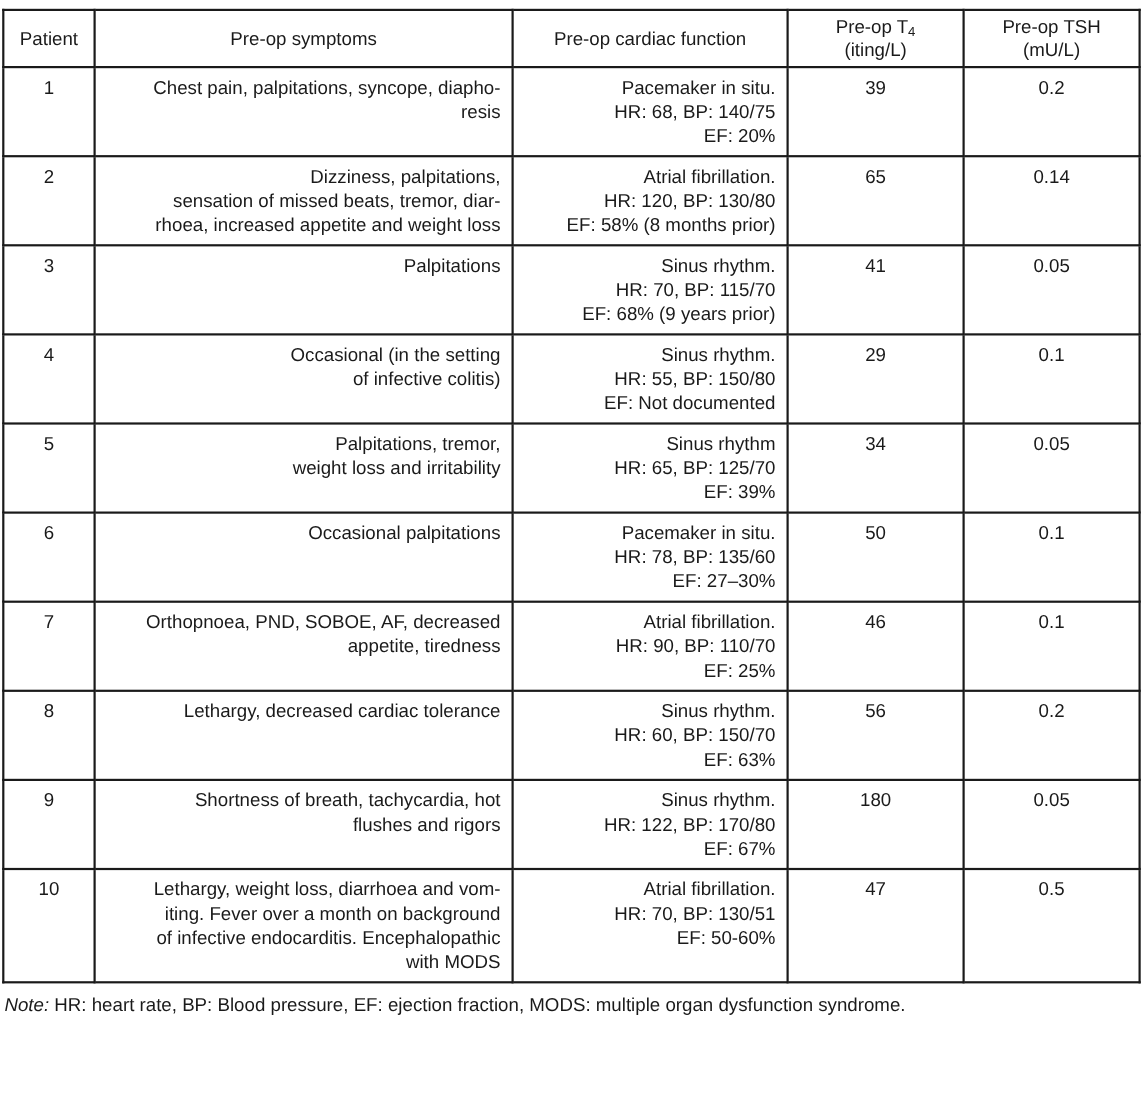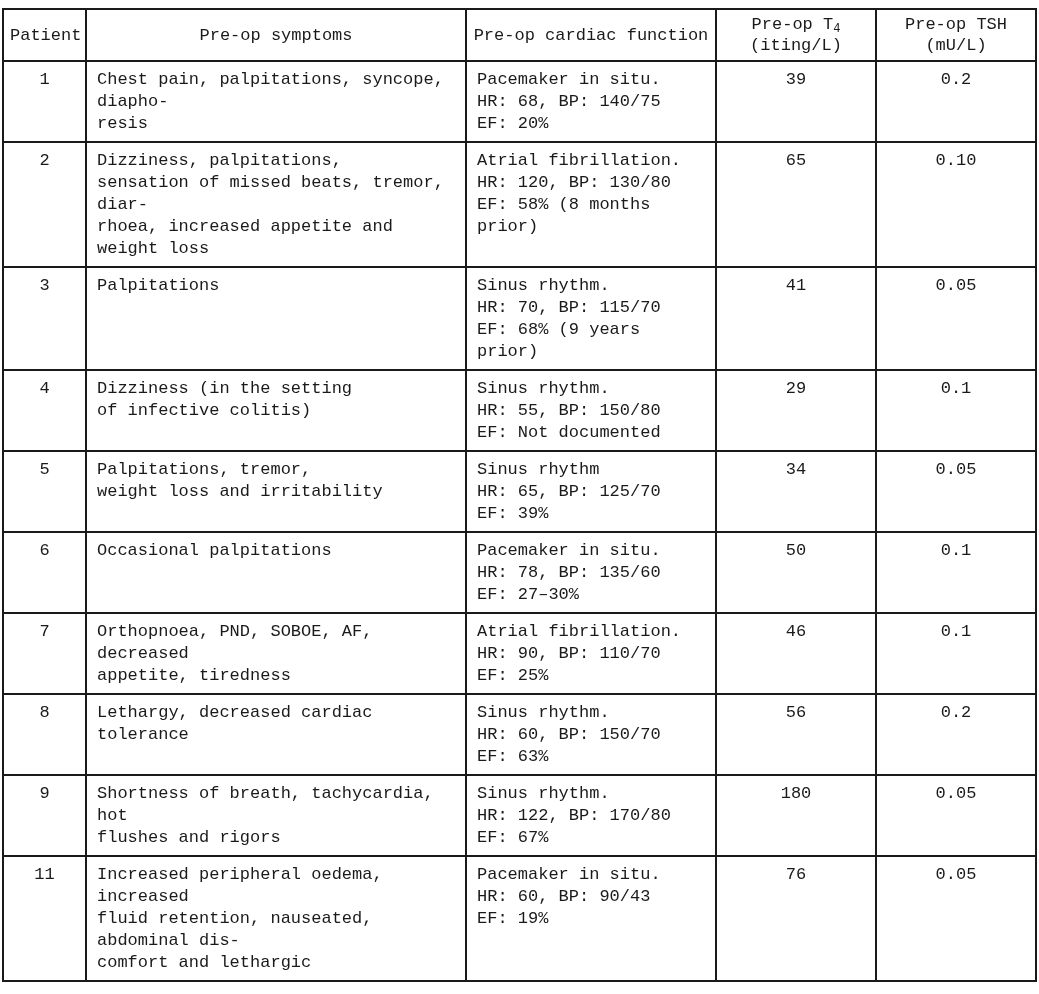--- a/index.html
+++ b/index.html
@@ -14,21 +14,20 @@
     width: 1039px;
     height: 994px;
     box-sizing: border-box;
     padding: 8px 2px 0 2px;
     background: #ffffff;
   }
   table.patient-table {
     border-collapse: collapse;
     width: 1033px;
     table-layout: fixed;
-    font-family: Liberation Mono, monospace;
   }
   .patient-table th,
   .patient-table td {
     border: 2px solid #1a1a1a;
     font-size: 17px;
     box-sizing: border-box;
   }
   .patient-table th {
     font-weight: normal;
     text-align: center;
@@ -41,21 +40,21 @@
     vertical-align: top;
     line-height: 22px;
     padding: 7px 10px 6px 10px;
   }
   col.c-patient  { width: 83px; }
   col.c-symptoms { width: 380px; }
   col.c-cardiac  { width: 250px; }
   col.c-t4       { width: 160px; }
   col.c-tsh      { width: 160px; }
   td.cell-patient, td.cell-num { text-align: center; }
-  td.cell-text { text-align: left; white-space: pre-line; }
+  td.cell-text { text-align: right; white-space: pre-line; }
   sub.t4-sub {
     font-size: 12px;
     line-height: 0;
     vertical-align: baseline;
     position: relative;
     top: 3px;
   }
   .note-line {
     margin: 9px 2px 0 2px;
     font-size: 17px;
@@ -103,34 +102,34 @@
       </tr>
       <tr>
         <td class="cell-patient">2</td>
         <td class="cell-text">Dizziness, palpitations,
 sensation of missed beats, tremor, diar-
 rhoea, increased appetite and weight loss</td>
         <td class="cell-text">Atrial fibrillation.
 HR: 120, BP: 130/80
 EF: 58% (8 months prior)</td>
         <td class="cell-num">65</td>
-        <td class="cell-num">0.10</td>
+        <td class="cell-num">0.14</td>
       </tr>
       <tr>
         <td class="cell-patient">3</td>
         <td class="cell-text">Palpitations</td>
         <td class="cell-text">Sinus rhythm.
 HR: 70, BP: 115/70
 EF: 68% (9 years prior)</td>
         <td class="cell-num">41</td>
         <td class="cell-num">0.05</td>
       </tr>
       <tr>
         <td class="cell-patient">4</td>
-        <td class="cell-text">Dizziness (in the setting
+        <td class="cell-text">Occasional (in the setting
 of infective colitis)</td>
         <td class="cell-text">Sinus rhythm.
 HR: 55, BP: 150/80
 EF: Not documented</td>
         <td class="cell-num">29</td>
         <td class="cell-num">0.1</td>
       </tr>
       <tr>
         <td class="cell-patient">5</td>
         <td class="cell-text">Palpitations, tremor,
@@ -173,26 +172,27 @@
         <td class="cell-patient">9</td>
         <td class="cell-text">Shortness of breath, tachycardia, hot
 flushes and rigors</td>
         <td class="cell-text">Sinus rhythm.
 HR: 122, BP: 170/80
 EF: 67%</td>
         <td class="cell-num">180</td>
         <td class="cell-num">0.05</td>
       </tr>
       <tr>
-        <td class="cell-patient">11</td>
-        <td class="cell-text">Increased peripheral oedema, increased
-fluid retention, nauseated, abdominal dis-
-comfort and lethargic</td>
-        <td class="cell-text">Pacemaker in situ.
-HR: 60, BP: 90/43
-EF: 19%</td>
-        <td class="cell-num">76</td>
-        <td class="cell-num">0.05</td>
+        <td class="cell-patient">10</td>
+        <td class="cell-text">Lethargy, weight loss, diarrhoea and vom-
+iting. Fever over a month on background
+of infective endocarditis. Encephalopathic
+with MODS</td>
+        <td class="cell-text">Atrial fibrillation.
+HR: 70, BP: 130/51
+EF: 50-60%</td>
+        <td class="cell-num">47</td>
+        <td class="cell-num">0.5</td>
       </tr>
     </tbody>
   </table>
   <p class="note-line"><span class="note-label">Note:</span><span> HR: heart rate, BP: Blood pressure, EF: ejection fraction, MODS: multiple organ dysfunction syndrome.</span></p>
 </div>
 
 </body></html>

